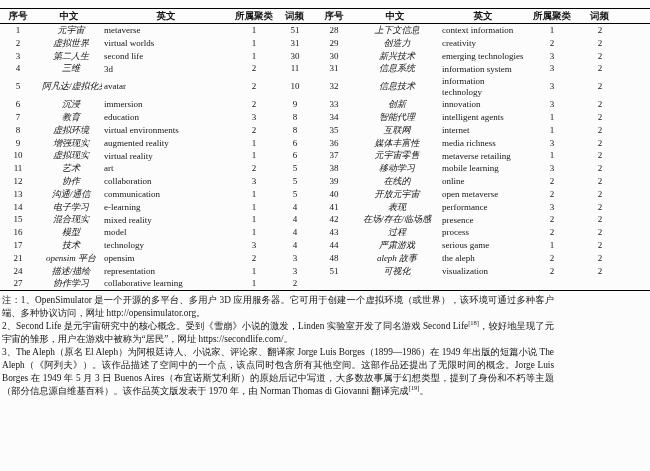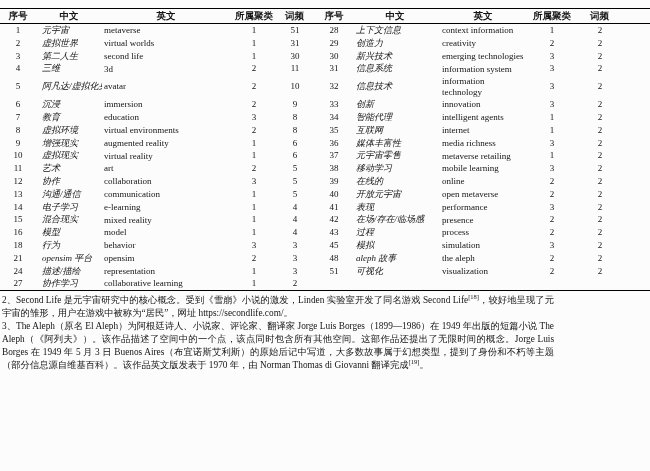--- a/index.html
+++ b/index.html
@@ -31,21 +31,21 @@
   table.kw td{
     font-size:9px;
     line-height:10.8px;
     padding:1px 2px;
     vertical-align:middle;
     overflow:hidden;
     white-space:nowrap;
   }
   table.kw td.c0,table.kw td.c3,table.kw td.c4{text-align:center;}
   table.kw td.c1,table.kw td.c2{text-align:left;}
-  table.kw td.zh{font-style:italic;padding-left:6px;}
+  table.kw td.zh{font-style:italic;padding-left:6px;text-align:center;}
   table.kw td.en{white-space:normal;line-height:10.5px;}
   table.kw th:nth-child(10),table.kw td:nth-child(10){padding-right:30px;}
   table.kw th:nth-child(5),table.kw td:nth-child(5){padding-right:8px;}
   .notes{
     margin-top:3px;
     padding:0 2px;
   }
   .notes p{
     margin:0;
     font-size:9.3px;
@@ -272,29 +272,29 @@
           <td class="c2 en">model</td>
           <td class="c3">1</td>
           <td class="c4">4</td>
           <td class="c0">43</td>
           <td class="c1 zh">过程</td>
           <td class="c2 en">process</td>
           <td class="c3">2</td>
           <td class="c4">2</td>
         </tr>
         <tr>
-          <td class="c0">18</td>
-          <td class="c1 zh">行为</td>
-          <td class="c2 en">behavior</td>
-          <td class="c3">3</td>
-          <td class="c4">3</td>
-          <td class="c0">45</td>
-          <td class="c1 zh">模拟</td>
-          <td class="c2 en">simulation</td>
-          <td class="c3">3</td>
+          <td class="c0">17</td>
+          <td class="c1 zh">技术</td>
+          <td class="c2 en">technology</td>
+          <td class="c3">3</td>
+          <td class="c4">4</td>
+          <td class="c0">44</td>
+          <td class="c1 zh">严肃游戏</td>
+          <td class="c2 en">serious game</td>
+          <td class="c3">1</td>
           <td class="c4">2</td>
         </tr>
         <tr>
           <td class="c0">21</td>
           <td class="c1 zh">opensim 平台</td>
           <td class="c2 en">opensim</td>
           <td class="c3">2</td>
           <td class="c4">3</td>
           <td class="c0">48</td>
           <td class="c1 zh">aleph 故事</td>
@@ -323,16 +323,17 @@
           <td class="c0"></td>
           <td class="c1 zh"></td>
           <td class="c2 en"></td>
           <td class="c3"></td>
           <td class="c4"></td>
         </tr>
       </tbody>
   </table>
 
   <div class="notes">
+      <p>注：1、OpenSimulator 是一个开源的多平台、多用户 3D 应用服务器。它可用于创建一个虚拟环境（或世界），该环境可通过多种客户端、多种协议访问，网址 http://opensimulator.org。</p>
       <p>2、Second Life 是元宇宙研究中的核心概念。受到《雪崩》小说的激发，Linden 实验室开发了同名游戏 Second Life<sup>[18]</sup>，较好地呈现了元宇宙的雏形，用户在游戏中被称为“居民”，网址 https://secondlife.com/。</p>
       <p>3、The Aleph（原名 El Aleph）为阿根廷诗人、小说家、评论家、翻译家 Jorge Luis Borges（1899—1986）在 1949 年出版的短篇小说 The Aleph（《阿列夫》）。该作品描述了空间中的一个点，该点同时包含所有其他空间。这部作品还提出了无限时间的概念。Jorge Luis Borges 在 1949 年 5 月 3 日 Buenos Aires（布宜诺斯艾利斯）的原始后记中写道，大多数故事属于幻想类型，提到了身份和不朽等主题（部分信息源自维基百科）。该作品英文版发表于 1970 年，由 Norman Thomas di Giovanni 翻译完成<sup>[19]</sup>。</p>
     </div>
 </div>
 
 </body></html>

